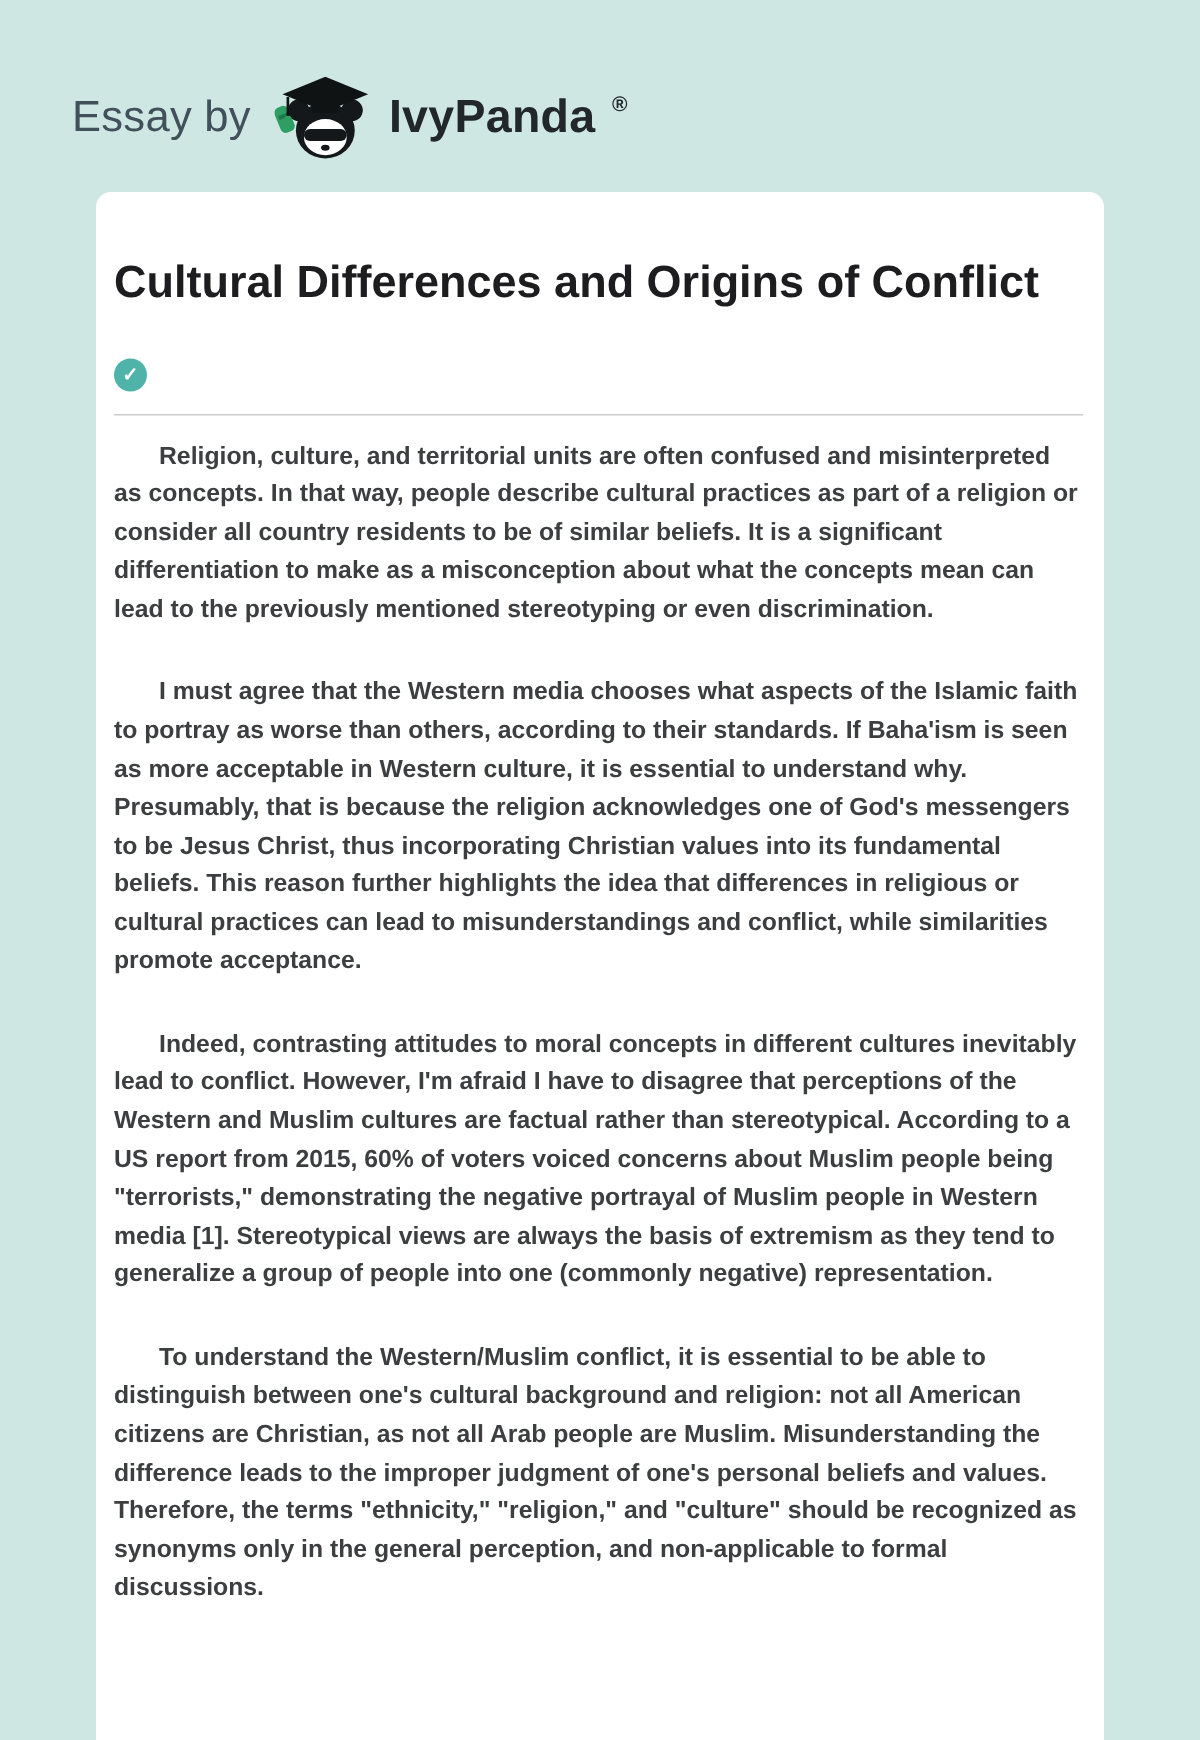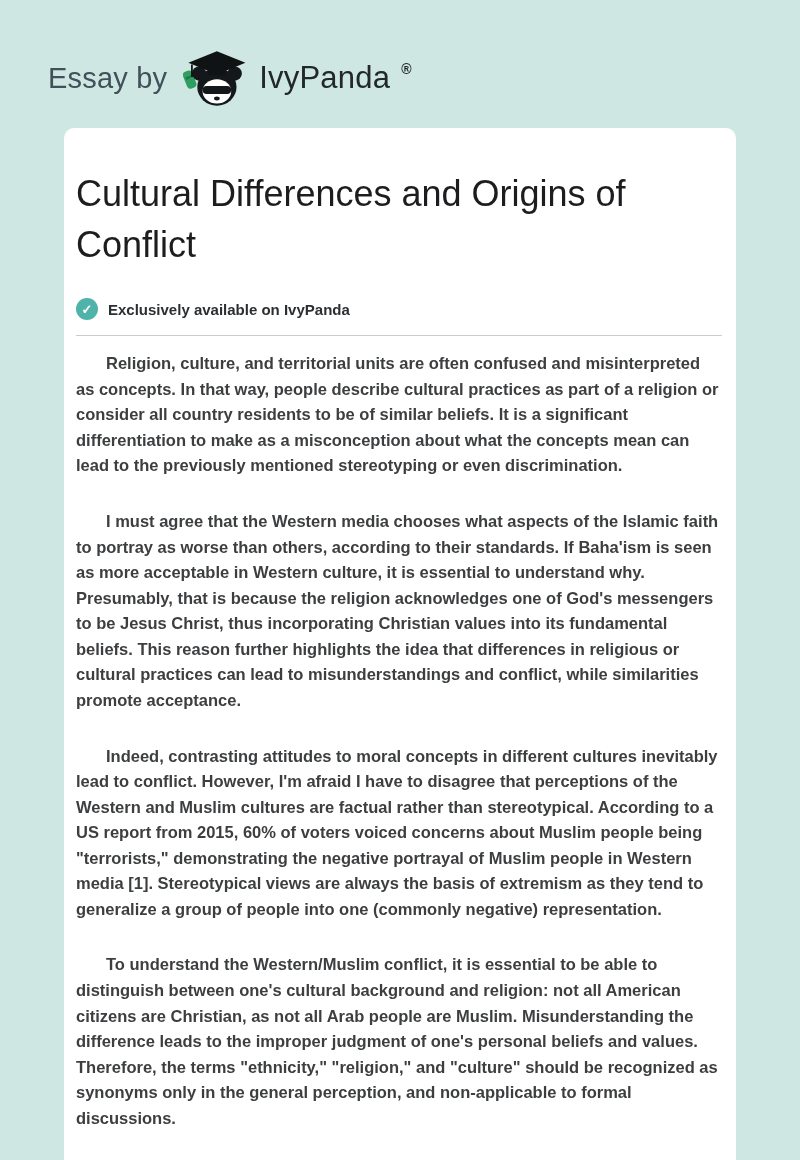--- a/index.html
+++ b/index.html
@@ -34,21 +34,21 @@
   }
   .brand {
     display: flex;
     align-items: center;
     gap: 10px;
     cursor: pointer;
   }
   .brand-logo svg { display: block; }
   .brand-name {
     font-size: 31px;
-    font-weight: 400;
+    font-weight: 700;
     color: #22272b;
     letter-spacing: 0.2px;
   }
   .brand-reg {
     font-size: 14px;
     font-weight: 700;
     color: #22272b;
     vertical-align: super;
     position: relative;
     top: -9px;
@@ -58,23 +58,23 @@
   
   .card {
     background: #ffffff;
     border-radius: 10px;
     margin: 8px 64px 0 64px;
     padding: 40px 14px 60px 12px;
     min-height: 1100px;
   }
 
   .article-title {
-    font-size: 36px;
+    font-size: 30px;
     line-height: 1.42;
-    font-weight: 400;
+    font-weight: 700;
     color: #1d1d1f;
     max-width: 660px;
   }
 
   .badge-row {
     display: flex;
     align-items: center;
     gap: 10px;
     margin-top: 28px;
   }
@@ -153,21 +153,20 @@
         <span class="brand-reg">®</span>
     </div>
   </header>
 
   <main class="card">
 
     <h1 class="article-title">Cultural Differences and Origins of Conflict</h1>
 
     <div class="badge-row">
       <span class="check-badge">✓</span>
-      <span class="badge-label">Exclusively available on IvyPanda</span>
     </div>
 
     <hr class="divider">
 
     <div class="essay-body">
       <p>Religion, culture, and territorial units are often confused and misinterpreted as concepts. In that way, people describe cultural practices as part of a religion or consider all country residents to be of similar beliefs. It is a significant differentiation to make as a misconception about what the concepts mean can lead to the previously mentioned stereotyping or even discrimination.</p>
       <p>I must agree that the Western media chooses what aspects of the Islamic faith to portray as worse than others, according to their standards. If Baha'ism is seen as more acceptable in Western culture, it is essential to understand why. Presumably, that is because the religion acknowledges one of God's messengers to be Jesus Christ, thus incorporating Christian values into its fundamental beliefs. This reason further highlights the idea that differences in religious or cultural practices can lead to misunderstandings and conflict, while similarities promote acceptance.</p>
       <p>Indeed, contrasting attitudes to moral concepts in different cultures inevitably lead to conflict. However, I'm afraid I have to disagree that perceptions of the Western and Muslim cultures are factual rather than stereotypical. According to a US report from 2015, 60% of voters voiced concerns about Muslim people being "terrorists," demonstrating the negative portrayal of Muslim people in Western media [1]. Stereotypical views are always the basis of extremism as they tend to generalize a group of people into one (commonly negative) representation.</p>
       <p>To understand the Western/Muslim conflict, it is essential to be able to distinguish between one's cultural background and religion: not all American citizens are Christian, as not all Arab people are Muslim. Misunderstanding the difference leads to the improper judgment of one's personal beliefs and values. Therefore, the terms "ethnicity," "religion," and "culture" should be recognized as synonyms only in the general perception, and non-applicable to formal discussions.</p>
     </div>

